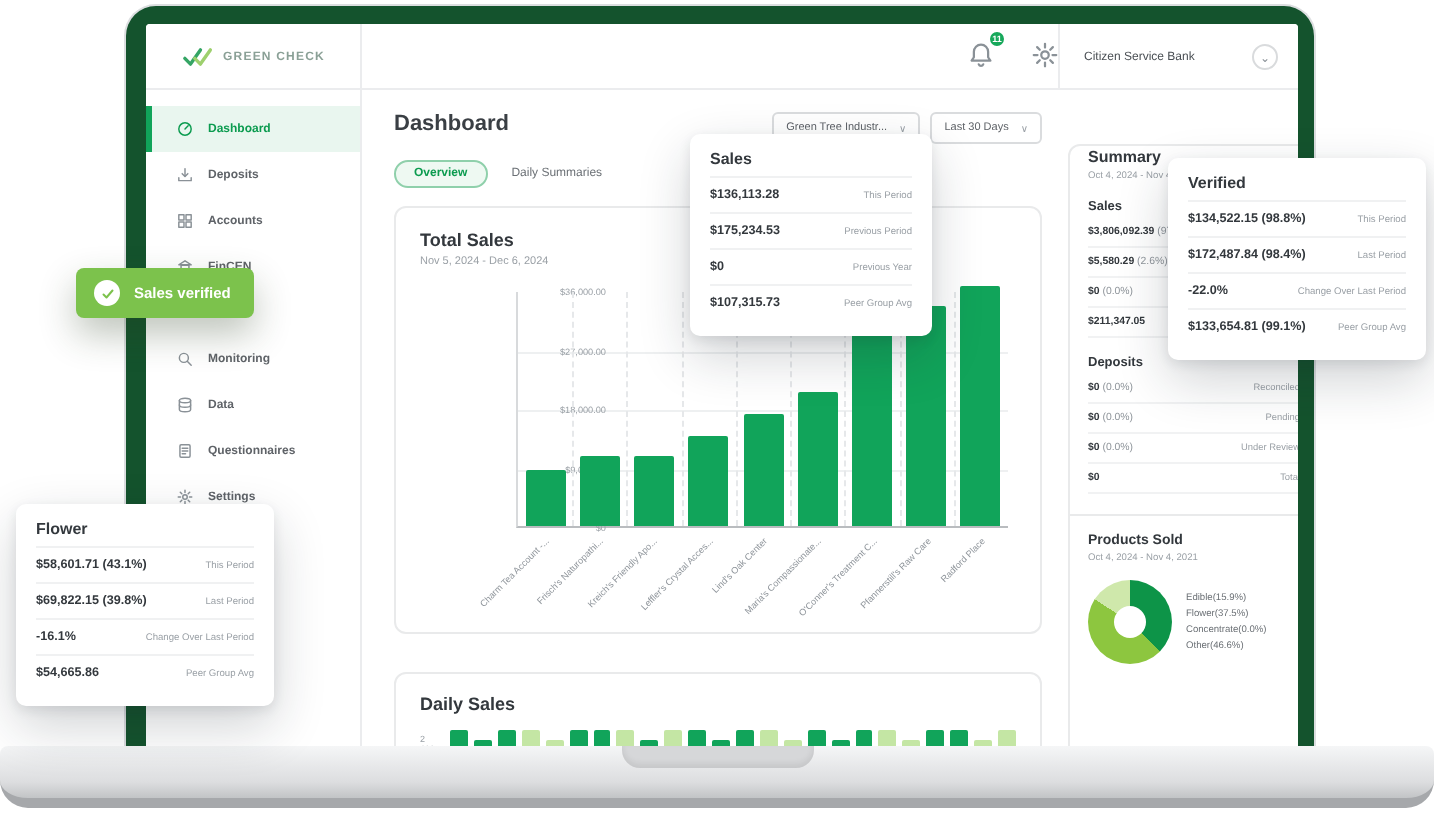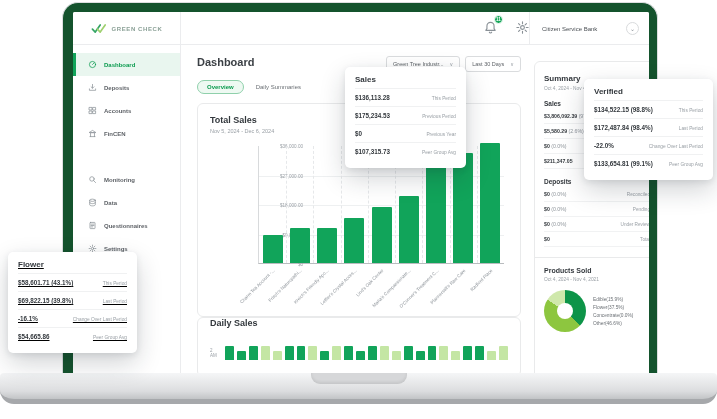--- a/index.html
+++ b/index.html
@@ -76,27 +76,27 @@
           border-left:1px solid #d8dadc; border-bottom:1px solid #b9bcbf; }
   .hgrid { position:absolute; left:0; right:0; height:0; border-top:1px solid #eef0f1; }
   .vgrid { position:absolute; top:0; bottom:0; width:0; border-left:1px dashed #e6e8ea; }
   .ytick { position:absolute; right:calc(100% - 44px); transform:translateY(-50%);
            font-size:4.6px; color:#9aa0a6; }
   .bar { position:absolute; bottom:0; background:#11a45a; border-radius:1px 1px 0 0; }
   .xlabels { position:absolute; left:48px; right:4px; top:120px; height:40px; }
   .xlabel { position:absolute; top:2px; font-size:4.6px; color:#8f959b; white-space:nowrap;
             transform:translateX(-100%) rotate(-45deg); transform-origin:top right; }
 
-  .ds-card { margin-top:0; height:60px; padding:0 12px; position:relative; }
+  .ds-card { margin-top:19px; height:60px; padding:10px 12px; position:relative; }
   .ds-row { position:absolute; left:12px; right:12px; top:27px; display:flex; align-items:flex-end; gap:3px; height:15px; }
   .ds-tick { font-size:4.5px; color:#9aa0a6; margin-right:3px; align-self:center; }
   .ds-bar { width:10px; border-radius:1px 1px 0 0; }
 
   
-  .summary { position:absolute; left:461px; top:49px; width:126px; height:340px; padding:12px 9px; }
+  .summary { position:absolute; left:461px; top:60px; width:126px; height:340px; padding:1px 9px; }
   .sum-title { font-size:8px; font-weight:700; color:#33383d; }
   .sum-sub { font-size:4.8px; color:#9aa0a6; margin-top:3px; }
   .sec-h { font-size:6.5px; font-weight:700; color:#33383d; margin-top:9px; margin-bottom:2px; }
   .mrow { display:flex; justify-content:space-between; align-items:baseline; padding:4px 0;
           border-bottom:1px solid #f1f2f3; }
   .mrow .v { font-size:5.2px; font-weight:700; color:#33383d; }
   .mrow .v .pct { font-weight:400; color:#8f959b; }
   .mrow .l { font-size:4.7px; color:#9aa0a6; text-align:right; }
   .sum-divider { border-top:1px solid #e9eaeb; margin:10px -9px 0; }
   .ps-title { font-size:7px; font-weight:700; color:#33383d; margin-top:9px; }
@@ -430,21 +430,21 @@
         <div class="prow">
           <span class="v">-22.0%</span>
           <span class="l">Change Over Last Period</span>
         </div>
         <div class="prow">
           <span class="v">$133,654.81 (99.1%)</span>
           <span class="l">Peer Group Avg</span>
         </div>
       </div>
   </div>
-  <div class="popup" id="popup-flower" style="left:8px; top:252px; width:129px;text-decoration:underline;">
+  <div class="popup" id="popup-flower" style="left:8px; top:252px; width:129px;">
     <div class="popup-title">Flower</div>
     <div class="popup-rows">
         <div class="prow">
           <span class="v">$58,601.71 (43.1%)</span>
           <span class="l">This Period</span>
         </div>
         <div class="prow">
           <span class="v">$69,822.15 (39.8%)</span>
           <span class="l">Last Period</span>
         </div>
@@ -452,14 +452,22 @@
           <span class="v">-16.1%</span>
           <span class="l">Change Over Last Period</span>
         </div>
         <div class="prow">
           <span class="v">$54,665.86</span>
           <span class="l">Peer Group Avg</span>
         </div>
       </div>
   </div>
 
+  <div class="pill">
+    <span class="pill-check">
+      <svg viewBox="0 0 16 16">
+          <path d="M3.5 8.5l3 3 6-7"></path>
+        </svg>
+    </span>
+    <span class="pill-label">Sales verified</span>
+  </div>
 
 </div>
 
 </body></html>

